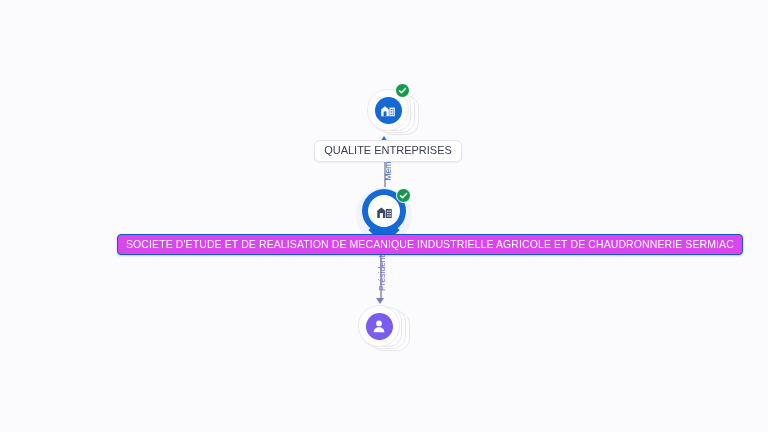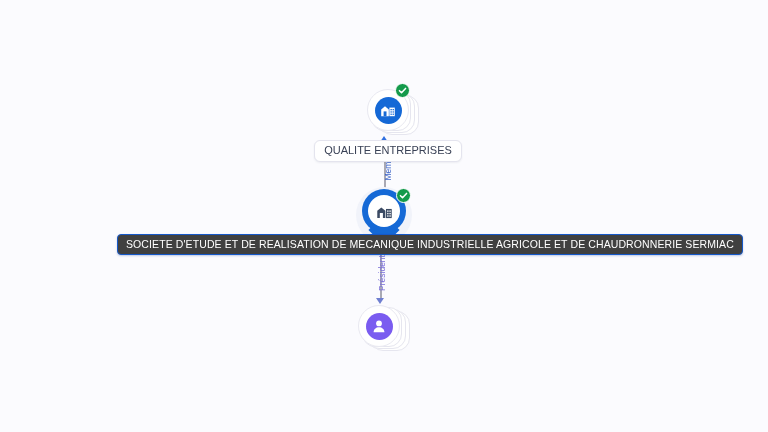--- a/index.html
+++ b/index.html
@@ -162,21 +162,21 @@
     padding: 3px 9px 4px;
     font-size: 11px;
     line-height: 13px;
     color: #3a4256;
     white-space: nowrap;
     box-shadow: 0 1px 2px rgba(40,50,90,0.07);
   }
 
   .pill-highlight {
     position: absolute;
-    background: #404040;
+    background: #d946ef;
     border: 1px solid #1558c8;
     border-radius: 4px;
     color: #ffffff;
     font-size: 10.5px;
     line-height: 14px;
     padding: 2px 8px 3px;
     white-space: nowrap;
     letter-spacing: 0.1px;
     box-shadow: 0 1px 2px rgba(20,60,150,0.25);
   }

